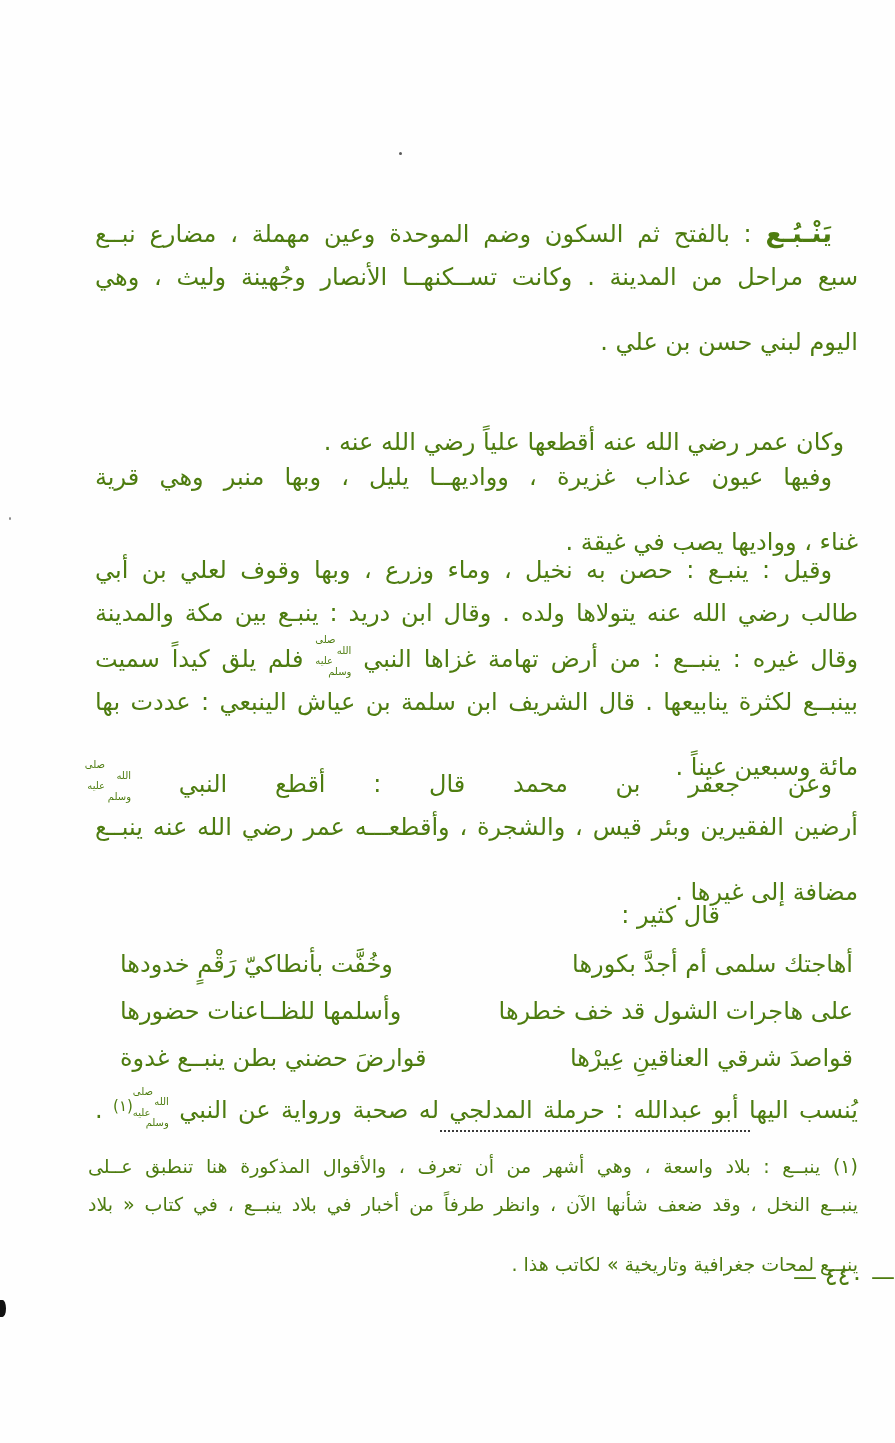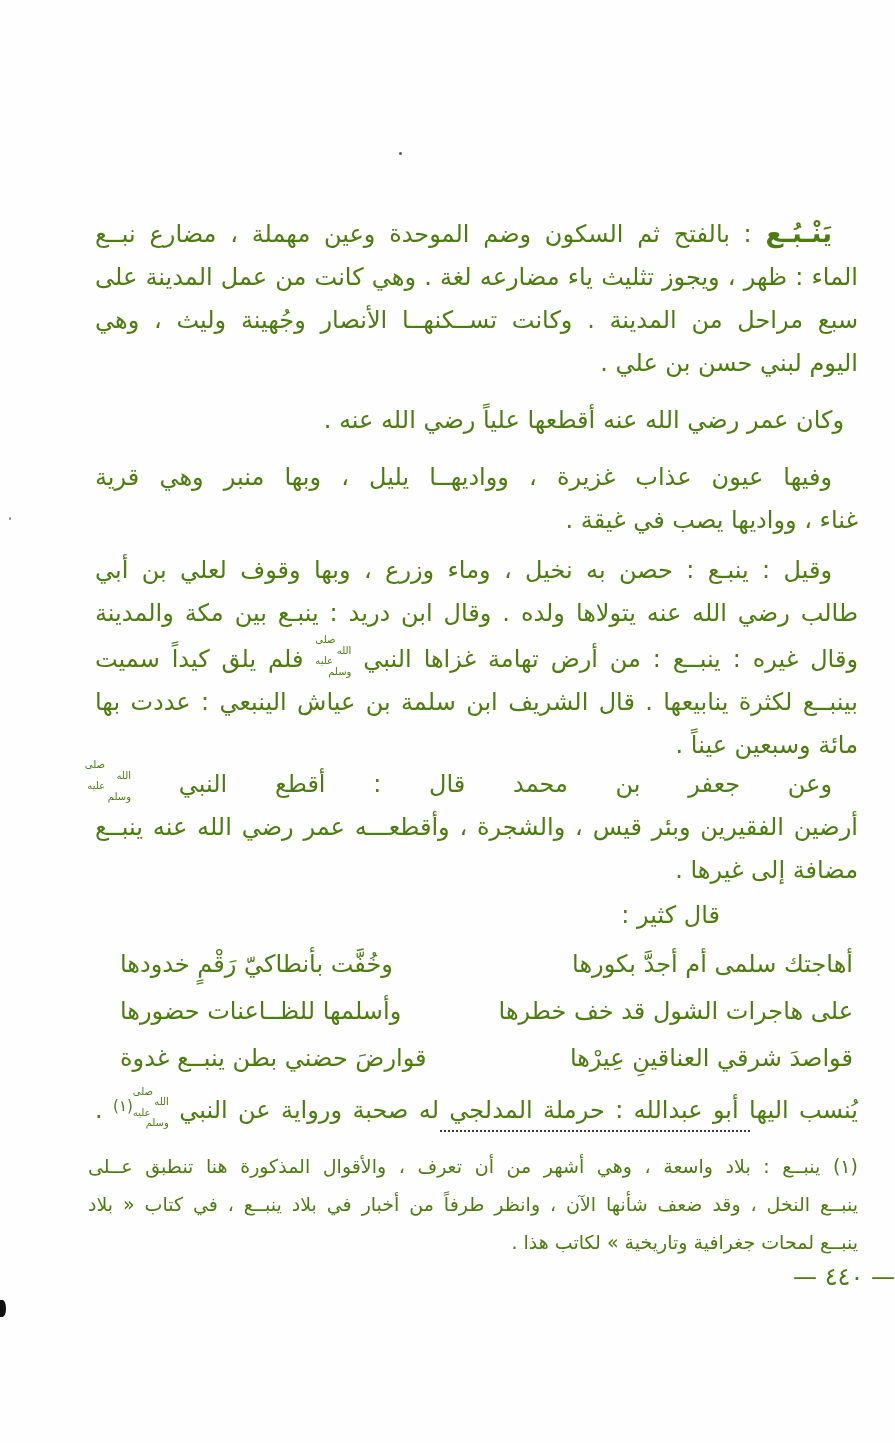--- a/index.html
+++ b/index.html
@@ -24,20 +24,21 @@
     font-size: 24px;
     line-height: 43px;
   }
   .line {
     text-align: justify;
     text-align-last: justify;
     white-space: normal;
   }
   .line.last {
     text-align-last: right;
+    margin-top: 22px;
   }
   .ind  { text-indent: 26px; }
   .ind-sm { text-indent: 14px; }
   .headword {
     font-weight: bold;
     font-size: 26px;
   }
   .pbuh {
     display: inline-block;
     width: 36px;
@@ -112,21 +113,20 @@
     border-radius: 0 70% 70% 0;
   }
 </style>
 </head>
 <body>
 
 <div class="page">
 
   <div class="block" style="top:212px">
     <div class="line ind"><span class="headword">يَنْـبُـع</span><span> : بالفتح ثم السكون وضم الموحدة وعين مهملة ، مضارع نبــع</span></div>
-    <div class="line">الماء : ظهر ، ويجوز تثليث ياء مضارعه لغة . وهي كانت من عمل المدينة على</div>
     <div class="line">سبع مراحل من المدينة . وكانت تســكنهــا الأنصار وجُهينة وليث ، وهي</div>
     <div class="line last">اليوم لبني حسن بن علي .</div>
   </div>
 
   <div class="block" style="top:399px">
     <div class="line last ind-sm">وكان عمر رضي الله عنه أقطعها علياً رضي الله عنه .</div>
   </div>
 
   <div class="block" style="top:456px">
     <div class="line ind">وفيها عيون عذاب غزيرة ، وواديهــا يليل ، وبها منبر وهي قرية</div>

